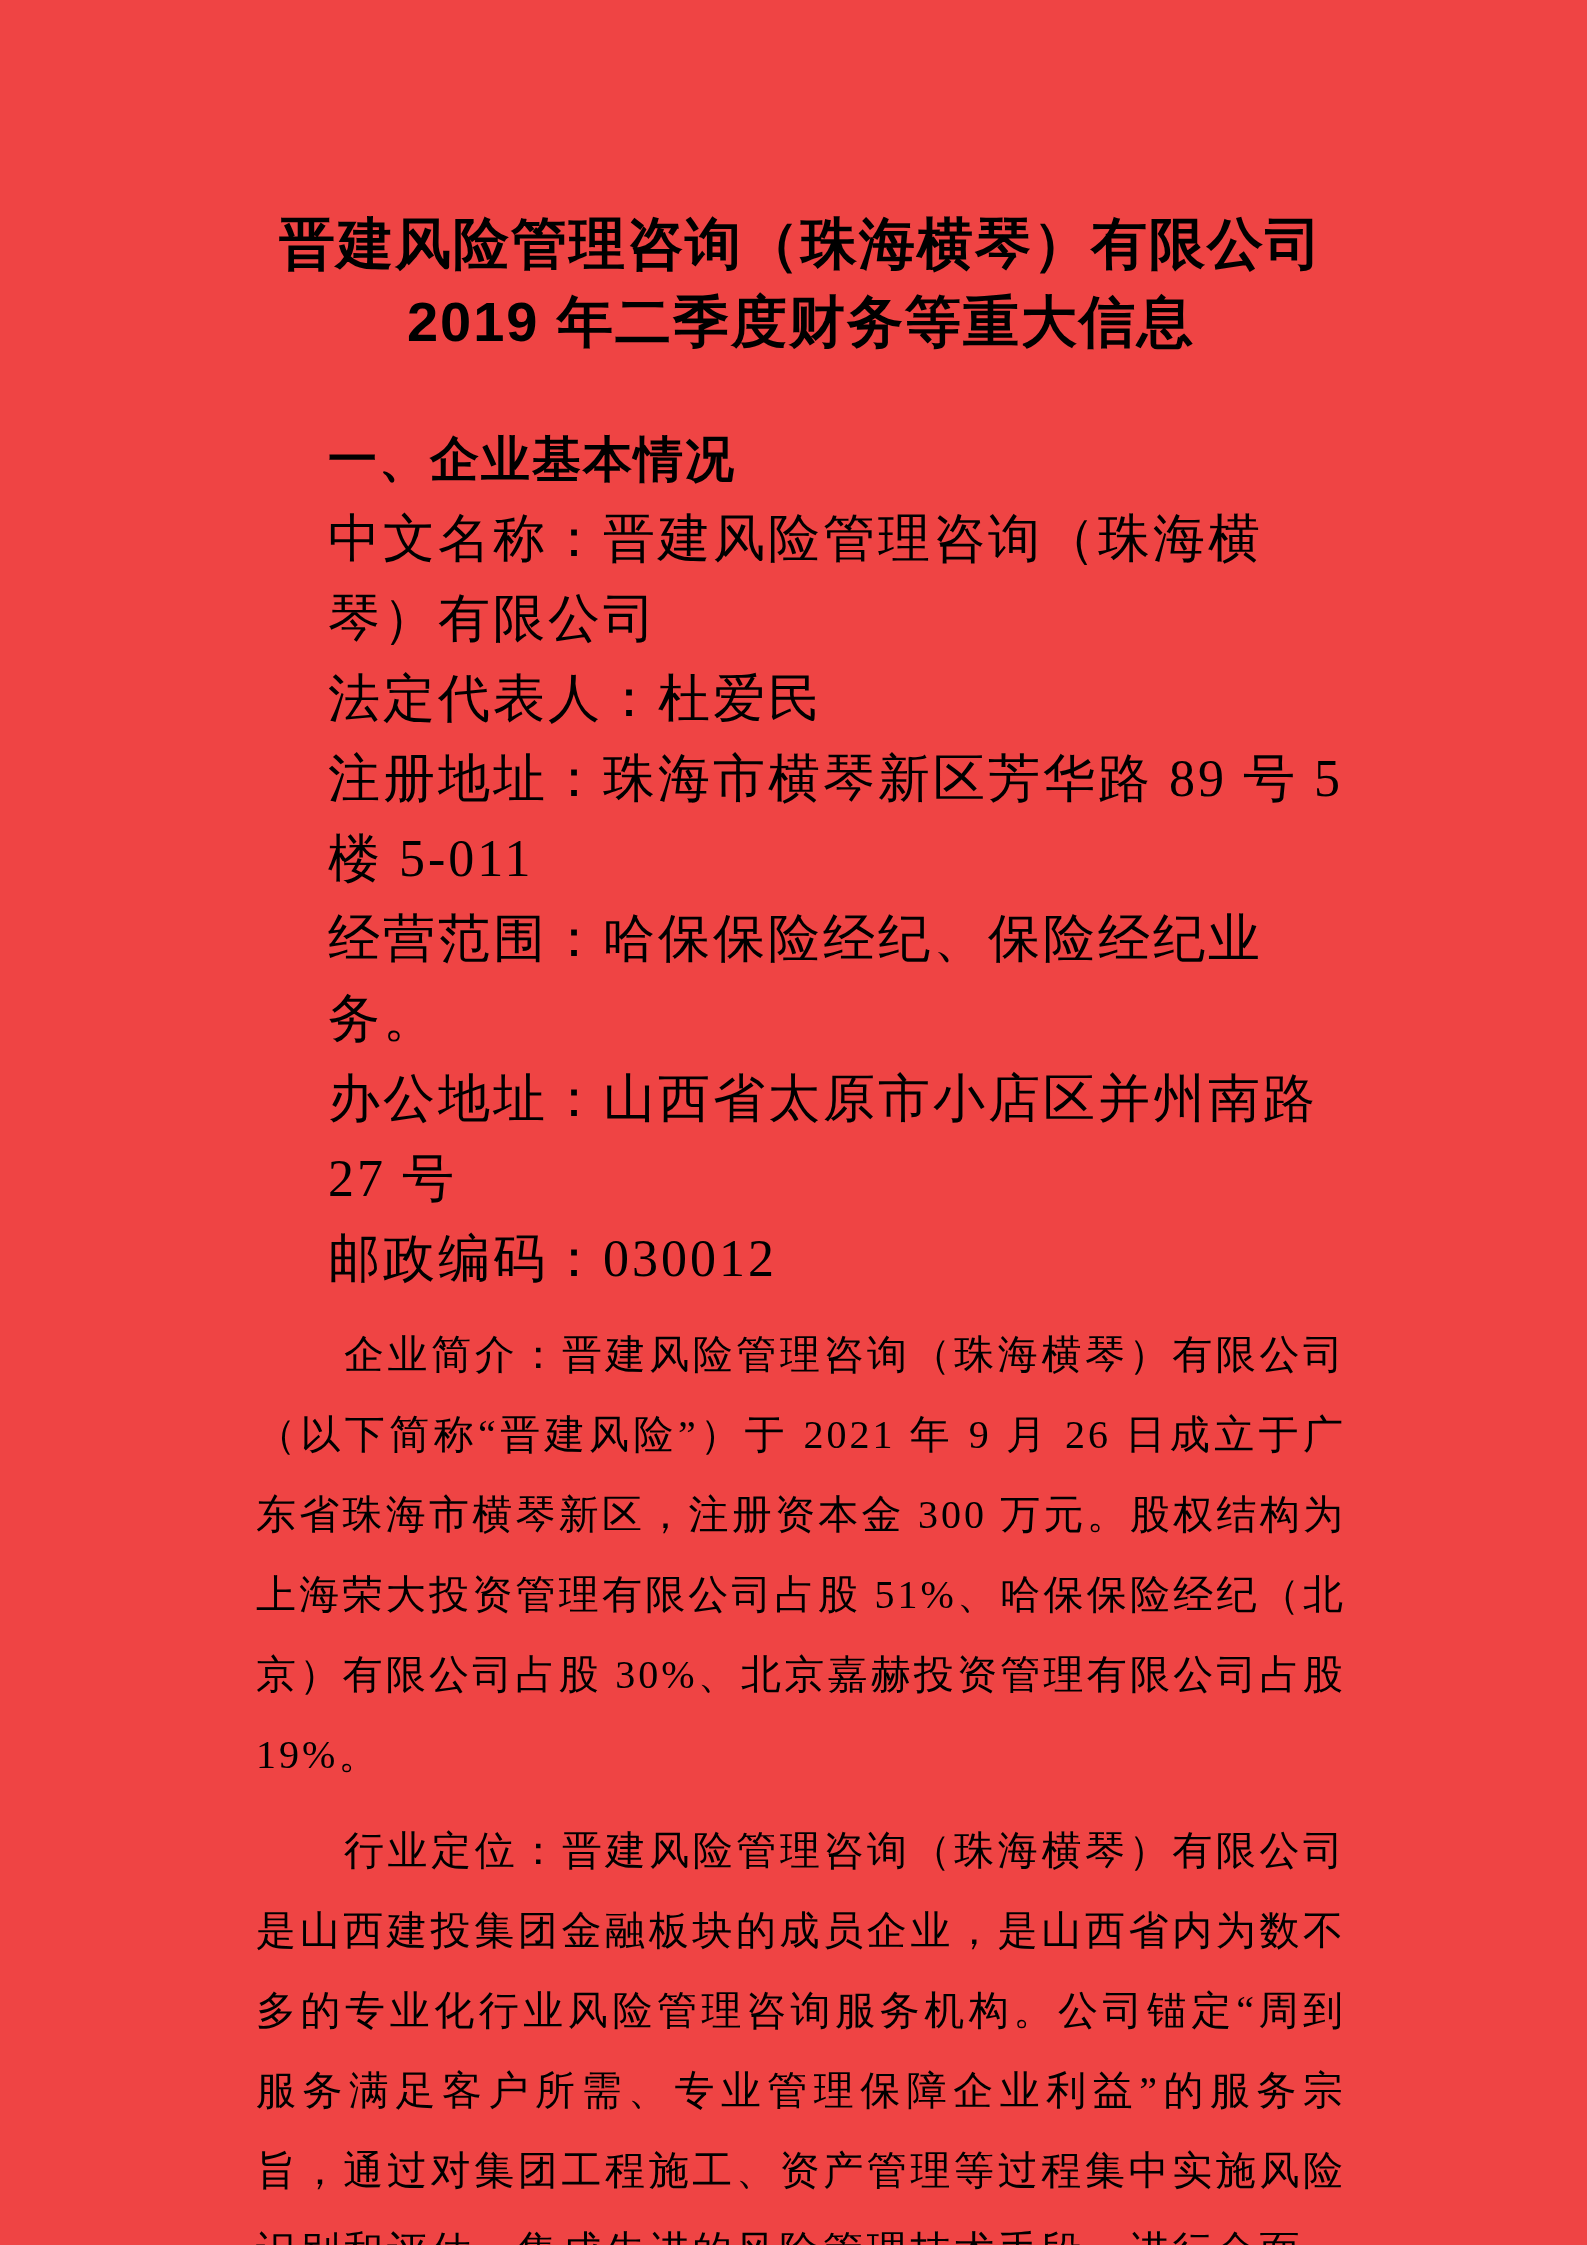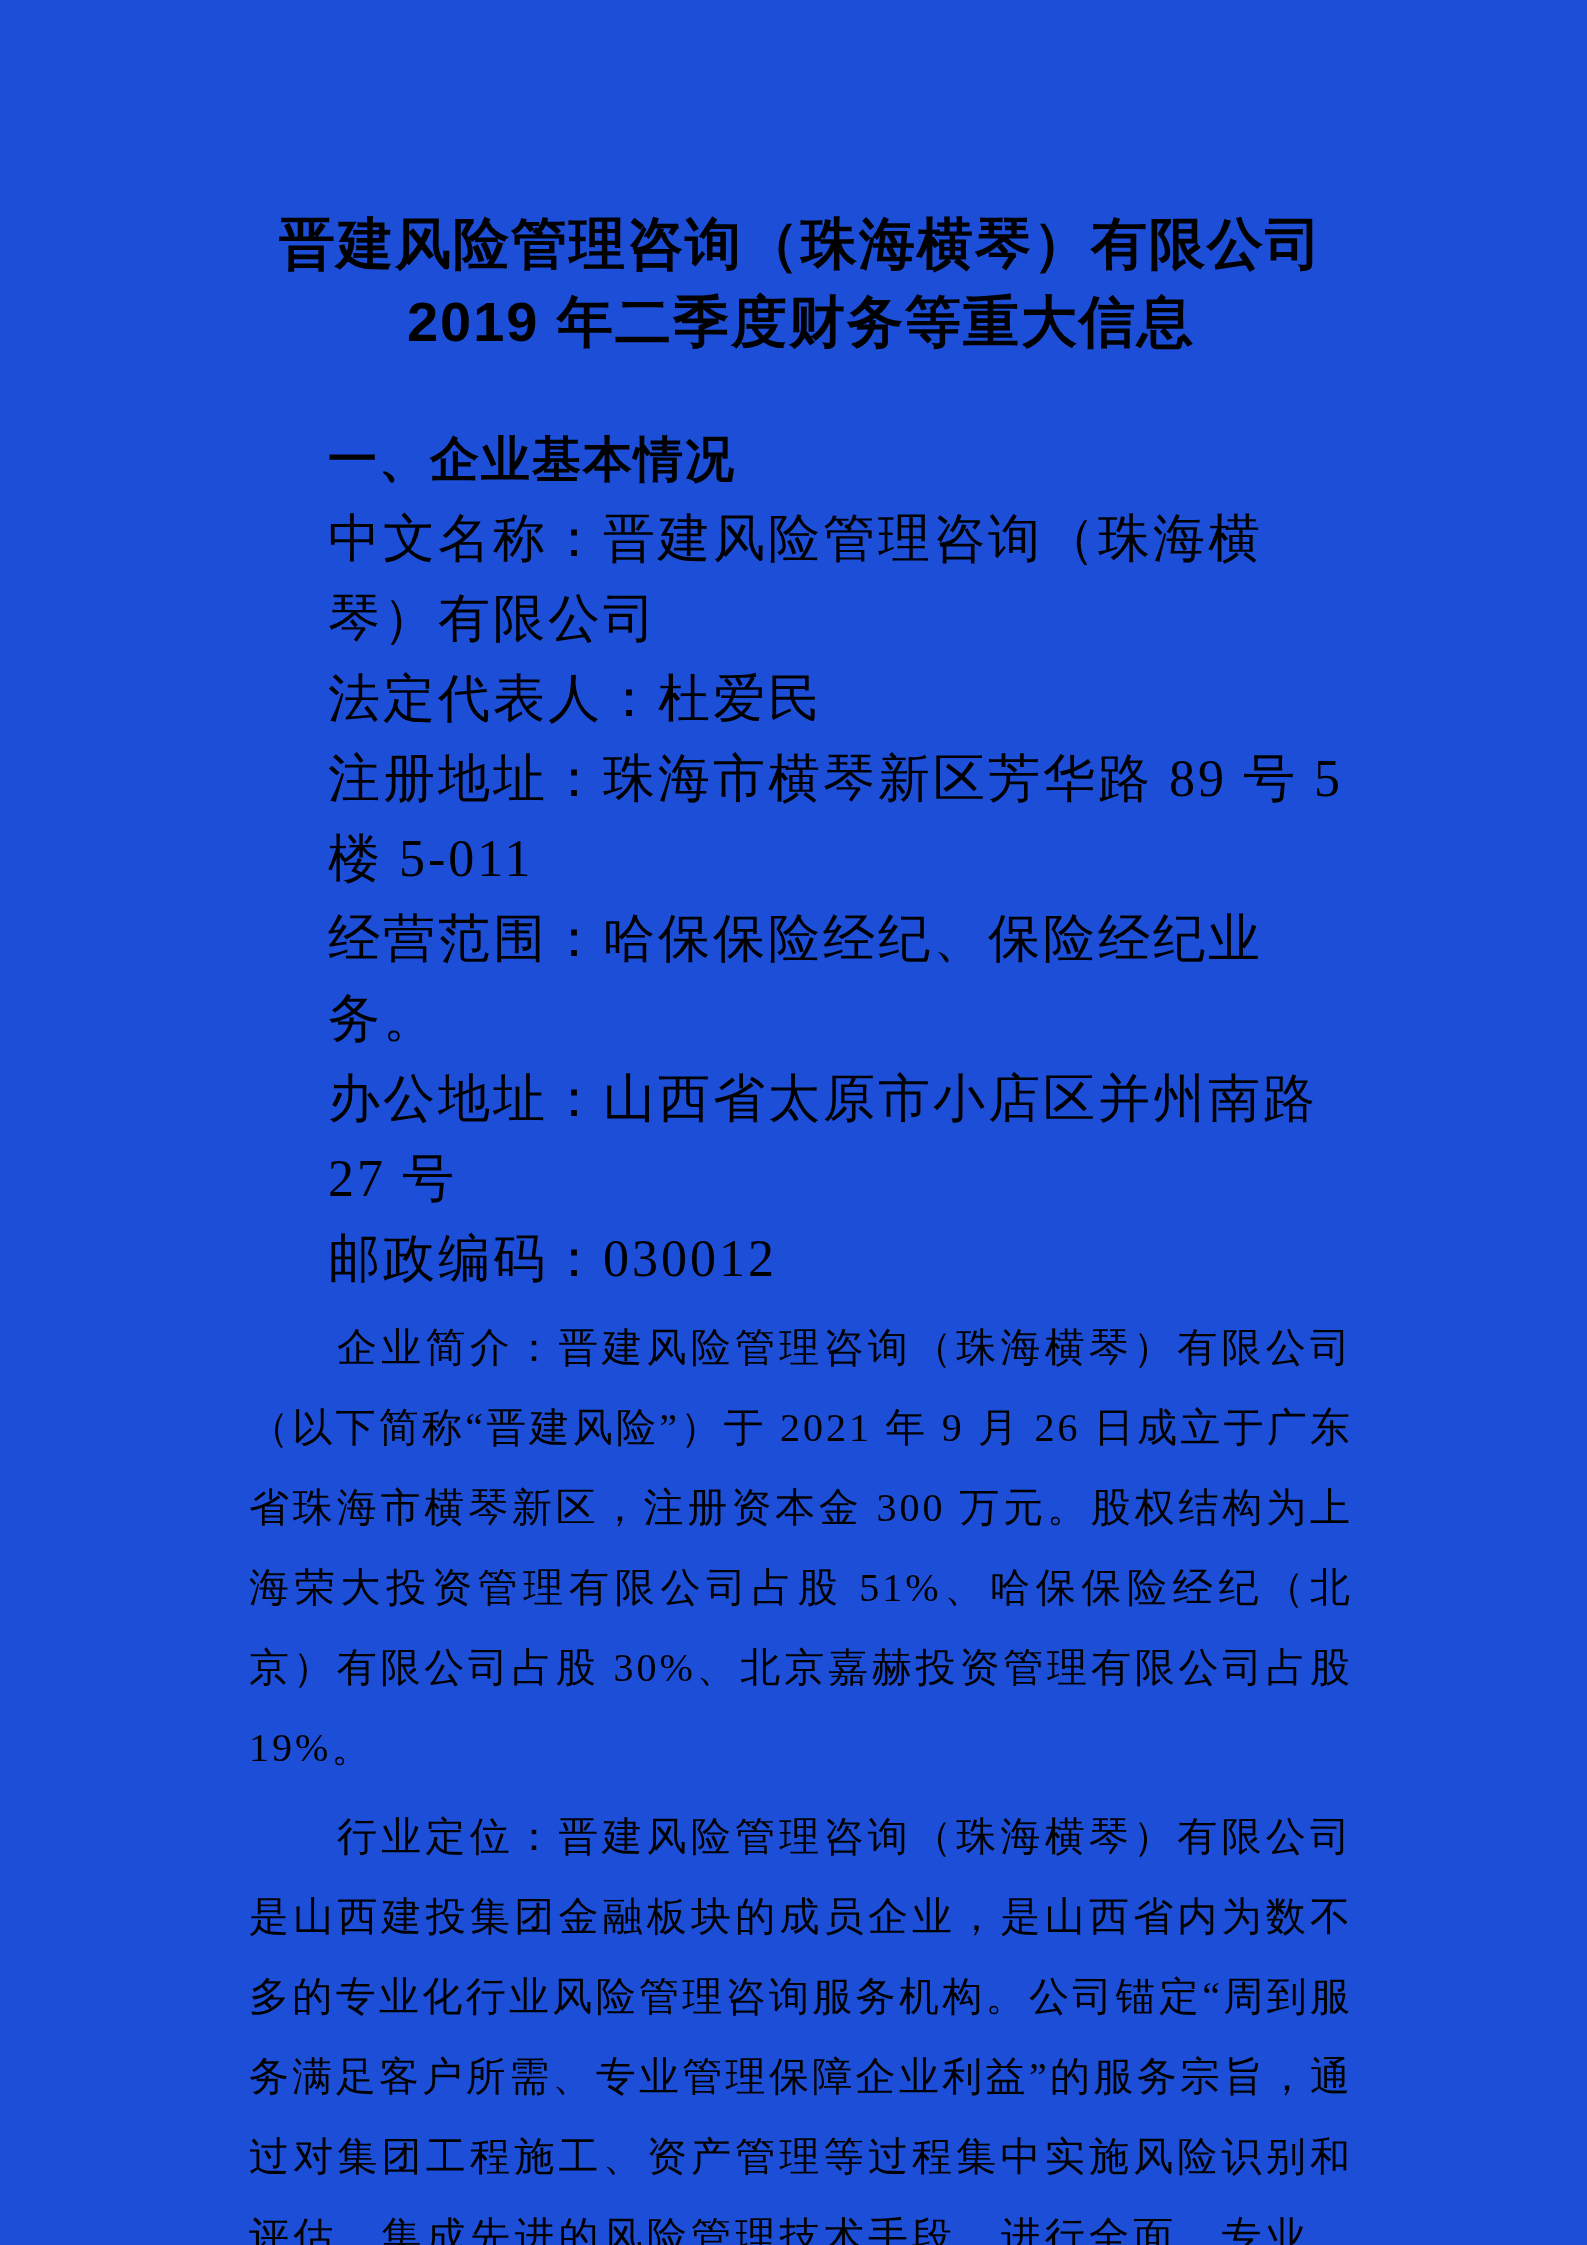--- a/index.html
+++ b/index.html
@@ -4,21 +4,21 @@
 <style>
   html, body {
     margin: 0;
     padding: 0;
     background: #ffffff;
   }
   .page {
     position: relative;
     width: 1587px;
     height: 2245px;
-    background: #1d4ed8;
+    background: #ef4444;
     color: #000000;
     box-sizing: border-box;
     padding: 205px 225px 0 240px;
     font-family: "Liberation Serif", "DejaVu Serif", serif;
     overflow: hidden;
   }
   .doc-title {
     text-align: center;
     font-family: "Liberation Sans", "DejaVu Sans", sans-serif;
     font-weight: bold;
@@ -44,21 +44,21 @@
     letter-spacing: 3px;
     padding-left: 88px;
     white-space: pre-wrap;
   }
   .para {
     font-size: 40px;
     line-height: 80px;
     letter-spacing: 3px;
     text-align: justify;
     text-indent: 88px;
-    margin: 9px;
+    margin: 16px;
     overflow-wrap: break-word;
   }
 </style>
 </head>
 <body>
 
 <div class="page">
 
   <div class="doc-title">
     <div>晋建风险管理咨询（珠海横琴）有限公司</div>

